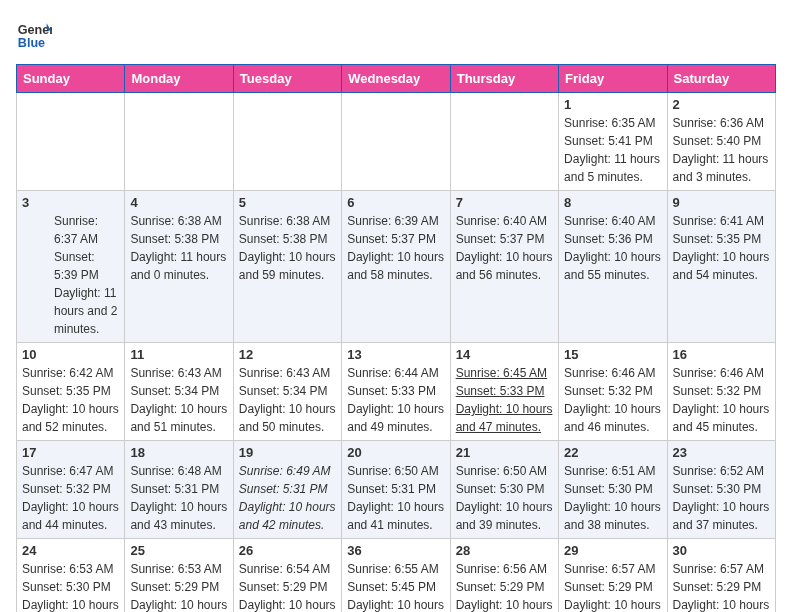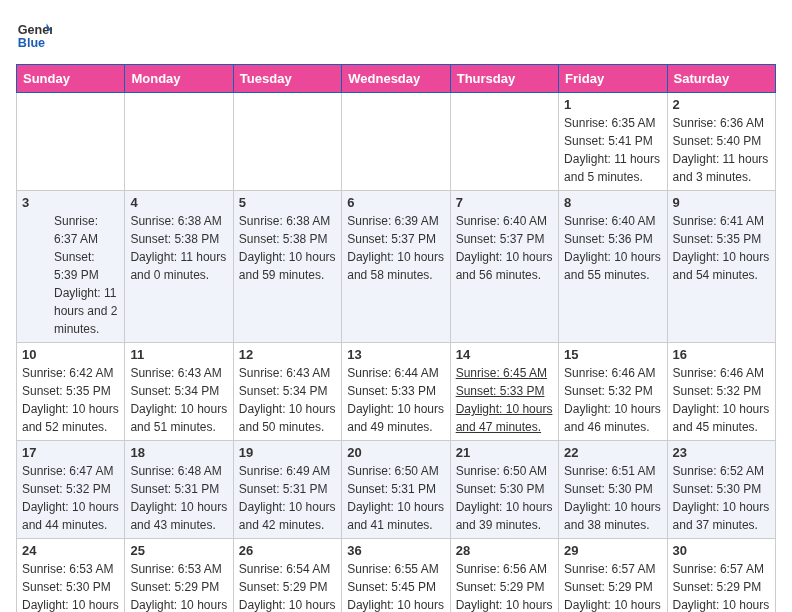--- a/index.html
+++ b/index.html
@@ -230,21 +230,21 @@
 Daylight: 10 hours and 44 minutes.</div>
         </td>
         <td>
           <span class="day-number">18</span>
           <div class="day-info" style="white-space: pre-line;">Sunrise: 6:48 AM
 Sunset: 5:31 PM
 Daylight: 10 hours and 43 minutes.</div>
         </td>
         <td>
           <span class="day-number">19</span>
-          <div class="day-info" style="white-space: pre-line;">Sunrise: 6:49 AM
+          <div class="day-info" style="white-space: pre-line; font-style: italic;">Sunrise: 6:49 AM
 Sunset: 5:31 PM
 Daylight: 10 hours and 42 minutes.</div>
         </td>
         <td>
           <span class="day-number">20</span>
           <div class="day-info" style="white-space: pre-line;">Sunrise: 6:50 AM
 Sunset: 5:31 PM
 Daylight: 10 hours and 41 minutes.</div>
         </td>
         <td>

